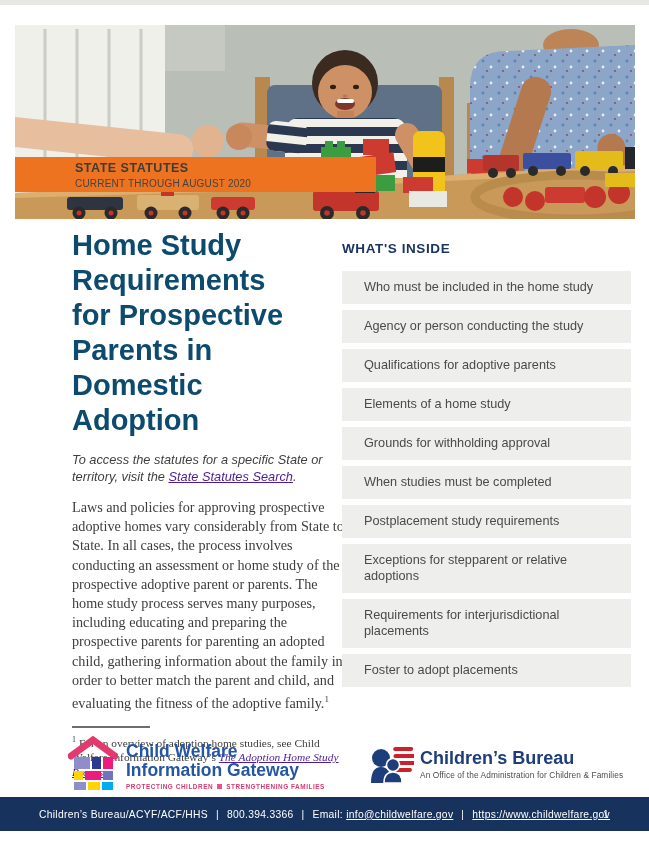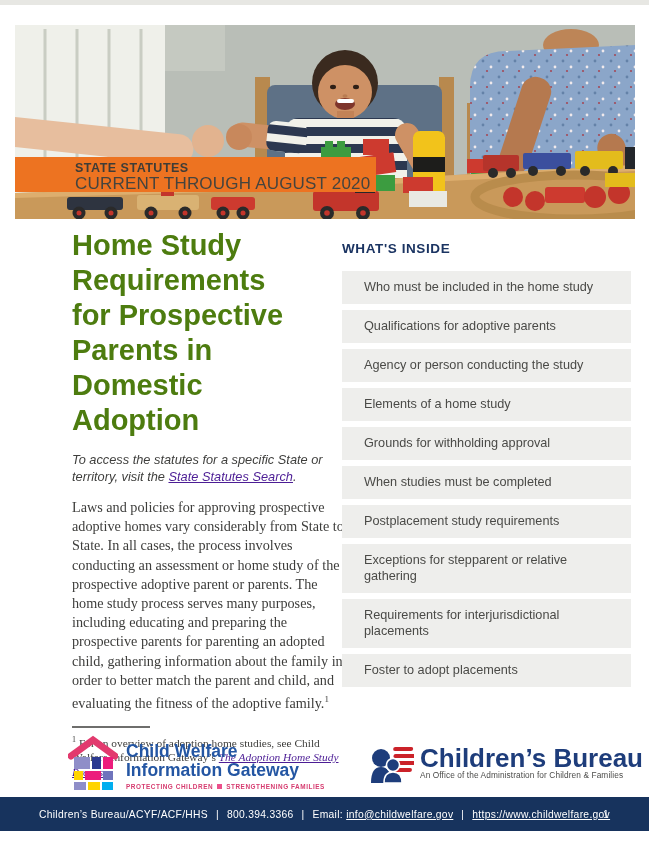--- a/index.html
+++ b/index.html
@@ -6,25 +6,25 @@
   .page{position:relative;width:649px;height:844px;background:#ffffff;overflow:hidden;
         font-family:"Liberation Sans",sans-serif;}
   .top-strip{position:absolute;left:0;top:0;width:649px;height:5px;background:#E7E7E3;}
 
   
   .hero{position:absolute;left:15px;top:25px;width:620px;height:194px;overflow:hidden;}
   .hero svg{display:block;}
   .banner{position:absolute;left:0;top:132px;width:361px;height:35px;background:#ED7321;
           box-sizing:border-box;padding:3px 0 0 60px;}
   .banner-title{font-size:12.5px;font-weight:bold;letter-spacing:.5px;color:#3E3C37;line-height:16px;}
-  .banner-sub{font-size:17px;letter-spacing:.2px;color:#45443E;line-height:15px;}
+  .banner-sub{font-size:10px;letter-spacing:.2px;color:#45443E;line-height:15px;}
 
   
   .left-col{position:absolute;left:72px;top:228px;width:272px;}
-  .title{margin:0;font-size:29px;line-height:35px;font-weight:bold;color:#4d7c0f;white-space:pre-line;}
+  .title{margin:0;font-size:29px;line-height:35px;font-weight:bold;color:#0c4a6e;white-space:pre-line;}
   .intro{margin:13px 0 0 0;font-style:italic;font-size:12.8px;line-height:17px;color:#3F3F3D;white-space:pre-line;}
   .link{color:#4c1d95;text-decoration:underline;cursor:pointer;}
   .body-text{margin:13px 0 0 0;font-family:"Liberation Serif",serif;font-size:14.2px;
              line-height:19.2px;color:#3D3D3B;}
   .body-text sup{font-size:9px;}
   .footnote-rule{width:78px;border-top:2px solid #6E6E6C;margin-top:13px;}
   .footnote{margin:5px 0 0 0;font-family:"Liberation Serif",serif;font-size:11.4px;
             line-height:14.6px;color:#3D3D3B;}
   .footnote sup{font-size:8px;margin-right:3px;}
   .footnote .link{font-style:italic;}
@@ -37,21 +37,21 @@
             padding:8px 8px 9px 22px;cursor:pointer;}
 
   
   .cwig{position:absolute;left:68px;top:735px;display:flex;align-items:center;gap:8px;}
   .cwig-text{padding-top:6px;}
   .cwig-name{font-size:17.5px;font-weight:bold;color:#2456A3;line-height:19px;}
   .cwig-tagline{margin-top:3px;font-size:6.4px;font-weight:bold;letter-spacing:.55px;color:#D63B6F;
                 display:flex;align-items:center;gap:4px;}
   .tag-sq{display:inline-block;width:5px;height:5px;background:#EC4F8B;}
   .cb{position:absolute;left:368px;top:741px;display:flex;align-items:center;gap:6px;}
-  .cb-name{font-size:26px;font-weight:bold;color:#1E3D7B;line-height:21px;}
+  .cb-name{font-size:18px;font-weight:bold;color:#1E3D7B;line-height:21px;}
   .cb-sub{font-size:8.3px;color:#4C4C4A;margin-top:1px;letter-spacing:.1px;}
 
   
   .footer{position:absolute;left:0;top:797px;width:649px;height:34px;background:#17335D;
           color:#ffffff;display:flex;align-items:center;justify-content:center;
           font-size:10.3px;letter-spacing:.3px;}
   .footer a{color:#ffffff;text-decoration:underline;cursor:pointer;}
   .sep{margin:0 8px;}
   .page-num{position:absolute;right:40px;top:0;height:34px;display:flex;align-items:center;}
 </style>
@@ -204,27 +204,27 @@
 territory, visit the </span><a class="link">State Statutes Search</a><span>.</span></p>
     <p class="body-text"><span>Laws and policies for approving prospective adoptive homes vary considerably from State to State. In all cases, the process involves conducting an assessment or home study of the prospective adoptive parent or parents. The home study process serves many purposes, including educating and preparing the prospective parents for parenting an adopted child, gathering information about the family in order to better match the parent and child, and evaluating the fitness of the adoptive family.</span><sup>1</sup></p>
     <div class="footnote-rule"></div>
     <p class="footnote"><sup>1</sup><span>For an overview of adoption home studies, see Child Welfare Information Gateway’s </span><a class="link">The Adoption Home Study Process</a><span>.</span></p>
   </div>
 
   <div class="right-col">
     <h2 class="wi-heading">WHAT'S INSIDE</h2>
     <div class="toc">
       <div class="toc-item">Who must be included in the home study</div>
+      <div class="toc-item">Agency or person conducting the study</div>
       <div class="toc-item">Qualifications for adoptive parents</div>
-      <div class="toc-item">Agency or person conducting the study</div>
       <div class="toc-item">Elements of a home study</div>
       <div class="toc-item">Grounds for withholding approval</div>
       <div class="toc-item">When studies must be completed</div>
       <div class="toc-item">Postplacement study requirements</div>
-      <div class="toc-item">Exceptions for stepparent or relative gathering</div>
+      <div class="toc-item">Exceptions for stepparent or relative adoptions</div>
       <div class="toc-item">Requirements for interjurisdictional placements</div>
       <div class="toc-item">Foster to adopt placements</div>
     </div>
   </div>
 
   <div class="cwig">
     <svg width="50" height="56" viewBox="0 0 50 56">
       <polyline points="3,21 25,5 47,21" fill="none" stroke="#E23A6E" stroke-width="7" stroke-linecap="round"></polyline>
       <rect x="6" y="22" width="16" height="12" fill="#8F8EC8"></rect>
       <rect x="24" y="22" width="9" height="12" fill="#2B3990"></rect>

